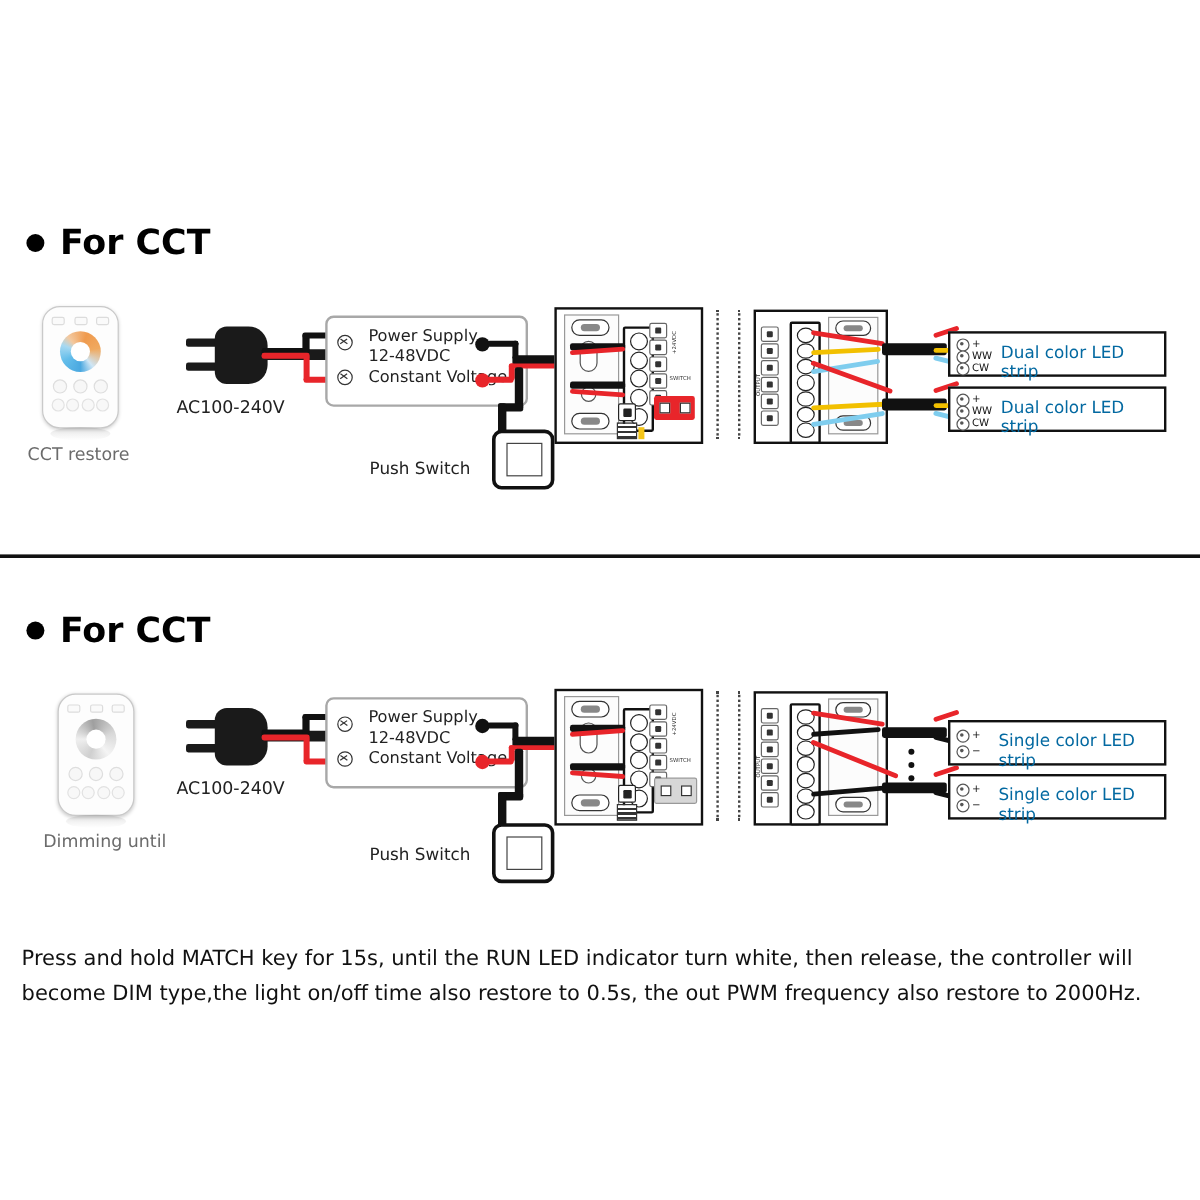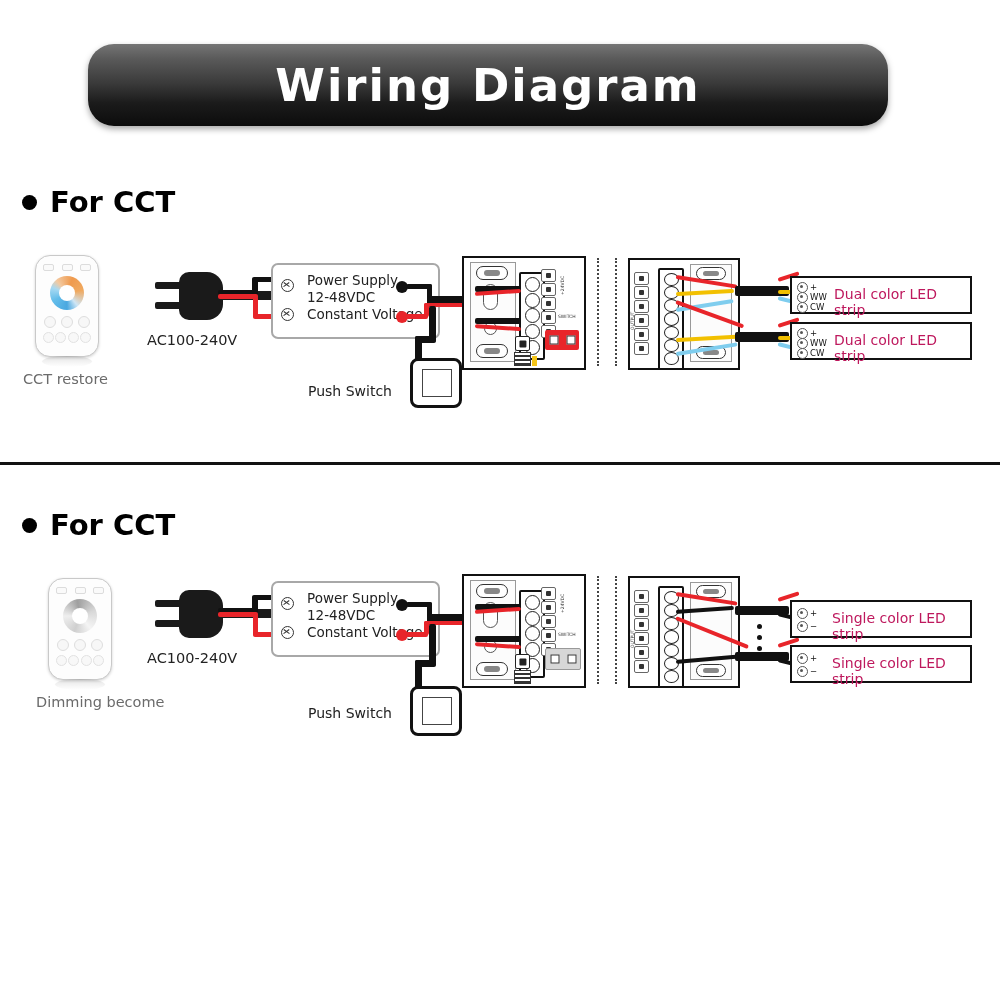--- a/index.html
+++ b/index.html
@@ -134,39 +134,36 @@
   .minilbl{position:absolute;font-size:4.5px;color:#333;white-space:nowrap;font-family:"DejaVu Sans", sans-serif;}
   .yellow-tab{position:absolute;background:#f5c518;}
 
   
   .strip{position:absolute;border:2.6px solid #111;background:#fff;display:flex;align-items:center;}
   .strip-terms{position:absolute;left:5px;top:4px;display:flex;flex-direction:column;justify-content:center;}
   .tm{display:flex;align-items:center;gap:2px;height:10px;}
   .tm-circ{width:9px;height:9px;border-radius:50%;border:1.3px solid #555;background:#fff;position:relative;}
   .tm-circ::after{content:"";position:absolute;left:2.3px;top:2.3px;width:3px;height:3px;border-radius:50%;background:#555;}
   .tm-txt{font-size:8.5px;color:#111;font-family:"DejaVu Sans", sans-serif;line-height:9px;}
-  .strip-name{position:absolute;font-size:14px;color:#be185d;font-family:"DejaVu Sans", sans-serif;}
+  .strip-name{position:absolute;font-size:14px;color:#0369a1;font-family:"DejaVu Sans", sans-serif;}
   .ellipsis-v{position:absolute;display:flex;flex-direction:column;gap:6px;}
   .ellipsis-v span{width:5px;height:5px;border-radius:50%;background:#111;}
 
   
   .note{
     position:absolute;left:18px;top:785px;width:950px;
     font-size:17.5px;line-height:29px;color:#111;
     font-family:"DejaVu Sans", sans-serif;
   }
 </style>
 </head>
 <body>
 
 <div class="page">
 
-  <div class="banner">
-    <div class="banner-text">Wiring Diagram</div>
-  </div>
 
   <div class="sec-head" style="left:22px;top:185px;">
     <div class="bullet"></div>
     <div class="sec-title">For CCT</div>
   </div>
 
   <div class="remote" style="left:35px;top:255px;">
     <div class="remote-body">
       <div class="r-toprow">
         <div class="r-tinybtn"></div>
@@ -387,21 +384,21 @@
         <div class="r-midbtn"></div>
         <div class="r-midbtn"></div>
       </div>
       <div class="r-botrow">
         <div class="r-botbtn"></div>
         <div class="r-botbtn"></div>
         <div class="r-botbtn"></div>
         <div class="r-botbtn"></div>
       </div>
     </div>
-    <div class="remote-label">Dimming become</div>
+    <div class="remote-label">Dimming until</div>
   </div>
 
   <div class="plug" style="left:155px;top:590px;">
     <div class="plug-pin" style="left:0;top:10px;"></div>
     <div class="plug-pin" style="left:0;top:30px;"></div>
     <div class="plug-head"></div>
     <div class="plug-cord"></div>
     <div class="plug-label">AC100-240V</div>
   </div>
 
@@ -561,14 +558,15 @@
           <span class="tm-txt">+</span>
         </div>
       <div class="tm">
           <span class="tm-circ"></span>
           <span class="tm-txt">−</span>
         </div>
     </div>
     <div class="strip-name" style="left:40px;top:8px;">Single color LED strip</div>
   </div>
 
+  <div class="note">Press and hold MATCH key for 15s, until the RUN LED indicator turn white, then release, the controller will become DIM type,the light on/off time also restore to 0.5s, the out PWM frequency also restore to 2000Hz.</div>
 
 </div>
 
 </body></html>

